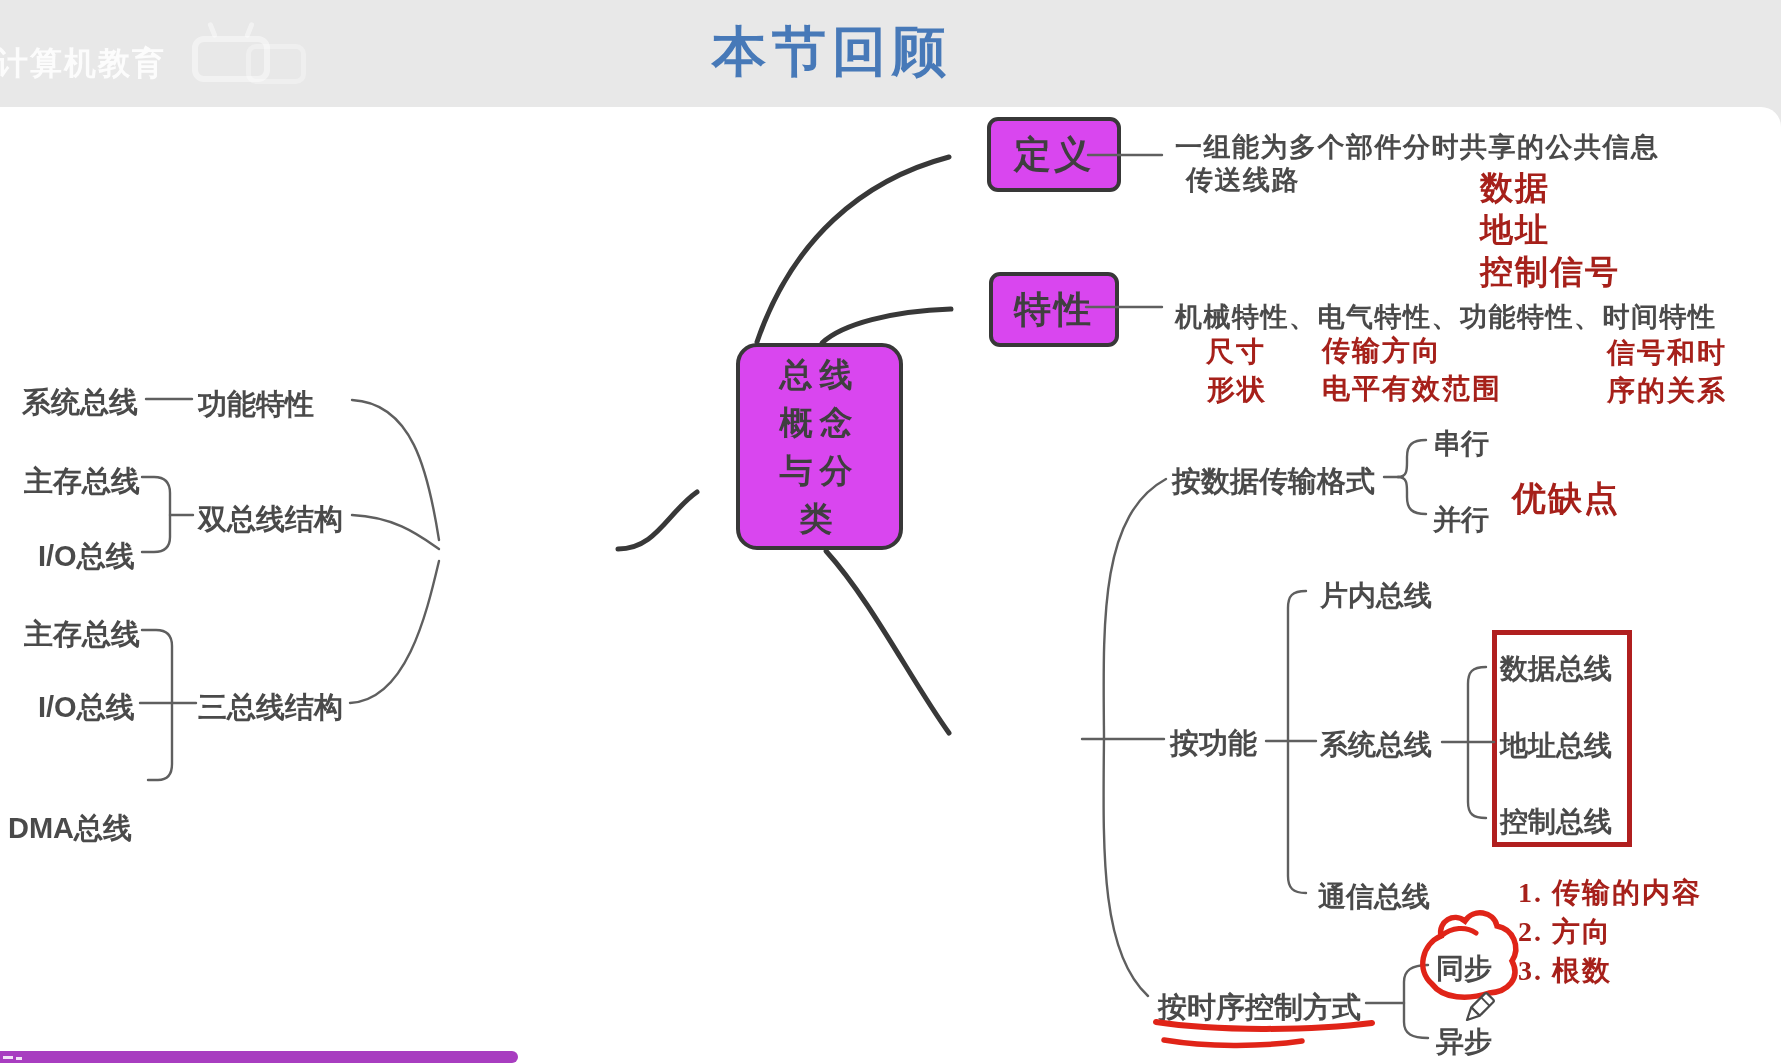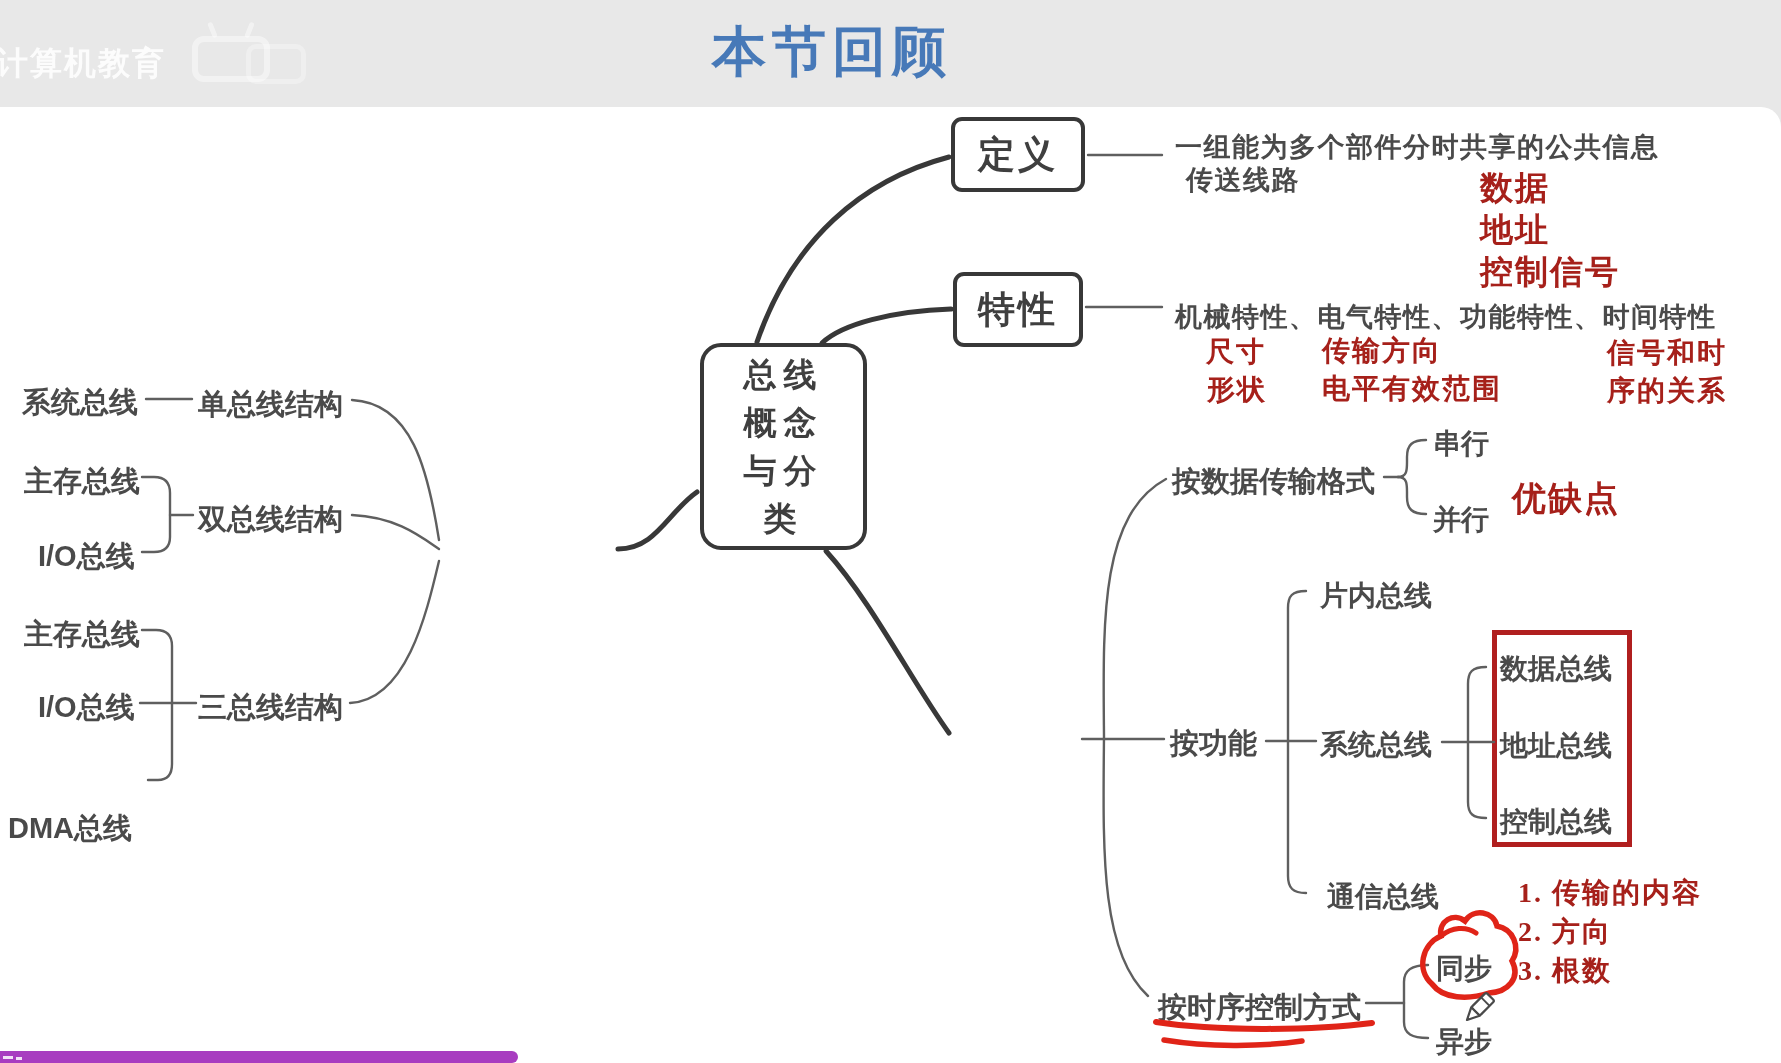--- a/index.html
+++ b/index.html
@@ -15,22 +15,22 @@
   .watermark{position:absolute;left:-4px;top:42px;font-size:32px;font-weight:700;color:rgba(253,253,253,.95);letter-spacing:2px;}
   .ghost-logo{position:absolute;left:192px;top:36px;width:78px;height:46px;border:6px solid rgba(255,255,255,.45);border-radius:12px;}
   .ghost-logo:before,.ghost-logo:after{content:"";position:absolute;width:5px;height:16px;background:rgba(255,255,255,.45);top:-20px;border-radius:3px;}
   .ghost-logo:before{left:12px;transform:rotate(-22deg);}
   .ghost-logo:after{right:12px;transform:rotate(22deg);}
   .ghost-logo2{position:absolute;left:246px;top:44px;width:60px;height:40px;border:5px solid rgba(255,255,255,.30);border-radius:10px;}
   .page-title{position:absolute;left:712px;top:16px;font-family:"Liberation Serif","DejaVu Serif",serif;
     font-size:54px;font-weight:700;color:var(--accent-blue);letter-spacing:6px;}
   .lbl{position:absolute;color:var(--text-gray);font-weight:600;white-space:nowrap;}
   .s29{font-size:29px;} .s28{font-size:28px;} .s27{font-size:27px;letter-spacing:1.5px;text-align:center;}
-  .node-box{position:absolute;background:#ffffff;border:4px solid var(--box-dark);border-radius:11px;
-    display:flex;align-items:center;justify-content:center;color:#3f3f3f;font-weight:700;z-index:4;}
+  .node-box{position:absolute;background:#d946ef;border:4px solid var(--box-dark);border-radius:11px;
+    display:flex;align-items:center;justify-content:center;color:#3f3f3f;font-weight:700;z-index:4;margin-left:36px;}
   .red{position:absolute;font-family:"Liberation Serif","DejaVu Serif",serif;color:var(--annotation-red);
     font-weight:700;white-space:nowrap;letter-spacing:2px;}
   .r33{font-size:33px;} .r32{font-size:28px;text-align:center;} .r34{font-size:34px;}
   .red-rect{position:absolute;left:1492px;top:630px;width:140px;height:217px;border:5px solid var(--deep-red);z-index:3;}
   svg.layer{position:absolute;left:0;top:0;z-index:5;pointer-events:none;}
   .ln{fill:none;stroke:var(--line-gray);stroke-width:2.4;stroke-linecap:round;}
   .thick{fill:none;stroke:var(--box-dark);stroke-width:5;stroke-linecap:round;}
   .red-mark{fill:none;stroke:var(--marker-red);stroke-linecap:round;}
   .pencil{fill:#fff;stroke:#4a4a4a;stroke-width:2.2;stroke-linejoin:round;}
   .purple-bar{position:absolute;left:0;top:1051px;width:518px;height:12px;background:var(--bar-purple);
@@ -93,21 +93,21 @@
     <path class="red-mark" stroke-width="5.5" d="M1164,1040 C1206,1047 1262,1047 1302,1041"></path>
 
     <g transform="translate(1479,1008) rotate(45)">
       <rect class="pencil" x="-6" y="-16" width="12" height="21" rx="2"></rect>
       <path class="pencil" d="M-6,5 L0,17 L6,5 Z"></path>
       <path d="M-6,-9 H6" stroke="#4a4a4a" stroke-width="2" fill="none"></path>
     </g>
   </svg>
 
   <div class="lbl s29 z" style="left:22px;top:383px;">系统总线</div>
-  <div class="lbl s29 z" style="left:198px;top:385px;">单总线结构</div>
+  <div class="lbl s29 z" style="left:198px;top:385px;">功能特性</div>
   <div class="lbl s29 z" style="left:24px;top:462px;">主存总线</div>
   <div class="lbl s29 z" style="left:38px;top:537px;">I/O总线</div>
   <div class="lbl s29 z" style="left:198px;top:500px;">双总线结构</div>
   <div class="lbl s29 z" style="left:24px;top:615px;">主存总线</div>
   <div class="lbl s29 z" style="left:38px;top:688px;">I/O总线</div>
   <div class="lbl s29 z" style="left:8px;top:809px;text-align:right;">DMA总线</div>
   <div class="lbl s29 z" style="left:198px;top:688px;">三总线结构</div>
 
   <div class="node-box" style="left:700px;top:343px;width:167px;height:207px;border-radius:21px;">
     <div style="text-align:center;font-size:33px;line-height:48px;letter-spacing:7px;">
@@ -136,21 +136,21 @@
 
 
   <div class="lbl s29 z" style="left:1172px;top:462px;">按数据传输格式</div>
   <div class="lbl s28 z" style="left:1433px;top:425px;text-align:right;">串行</div>
   <div class="lbl s28 z" style="left:1433px;top:501px;">并行</div>
   <div class="red r34" style="left:1512px;top:452px;margin-top:24px;">优缺点</div>
 
   <div class="lbl s29 z" style="left:1170px;top:724px;">按功能</div>
   <div class="lbl s28 z" style="left:1320px;top:577px;">片内总线</div>
   <div class="lbl s28 z" style="left:1320px;top:726px;">系统总线</div>
-  <div class="lbl s28 z" style="left:1318px;top:878px;margin-left:9px;">通信总线</div>
+  <div class="lbl s28 z" style="left:1318px;top:878px;">通信总线</div>
 
   <div class="red-rect"></div>
   <div class="lbl s28 z" style="left:1500px;top:650px;">数据总线</div>
   <div class="lbl s28 z" style="left:1500px;top:727px;">地址总线</div>
   <div class="lbl s28 z" style="left:1500px;top:803px;">控制总线</div>
 
   <div class="red r32" style="left:1518px;top:874px;">1. 传输的内容</div>
   <div class="red r32" style="left:1518px;top:913px;">2. 方向</div>
   <div class="red r32" style="left:1518px;top:952px;">3. 根数</div>
 

